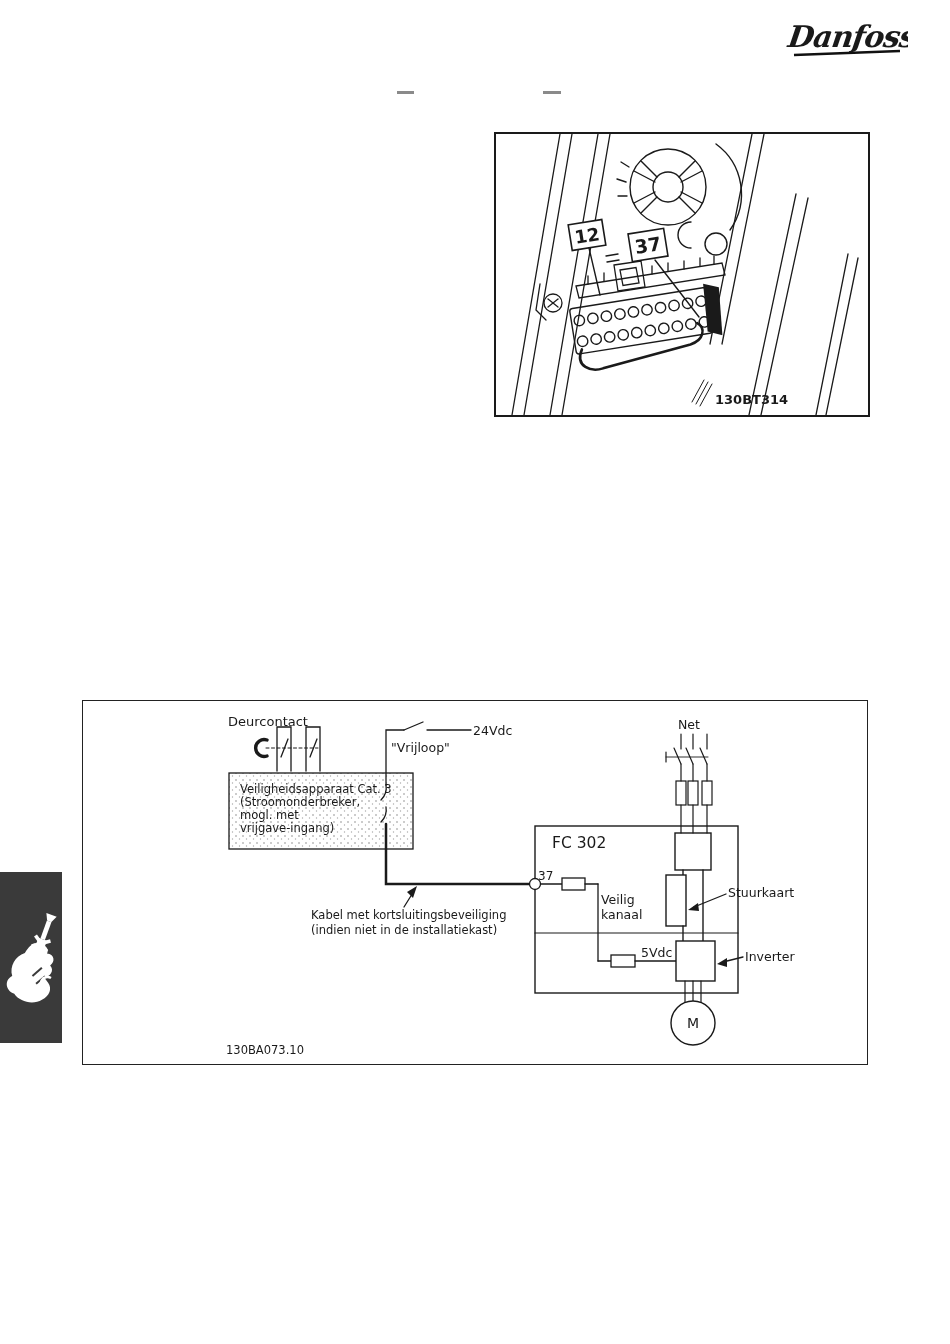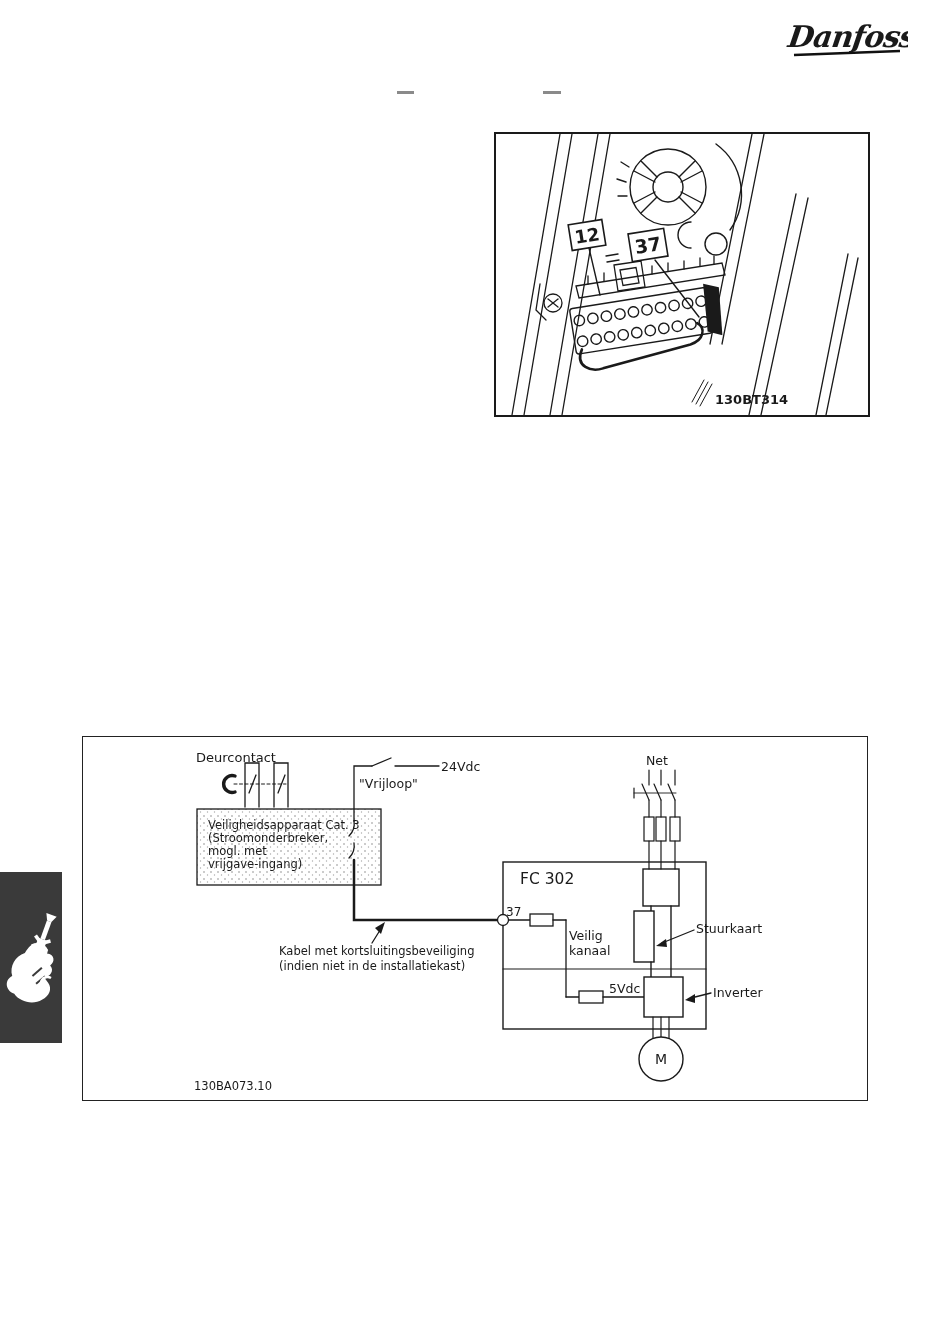--- a/index.html
+++ b/index.html
@@ -1,20 +1,20 @@
 <!DOCTYPE html>
 <html><head>
 <meta charset="utf-8">
 <style>
   html,body{margin:0;padding:0;background:#e8e8e8;}
   .page{position:relative;width:950px;height:1344px;background:#ffffff;overflow:hidden;
         font-family:"DejaVu Sans",sans-serif;color:#1a1a1a;}
   .figure-frame{position:absolute;box-sizing:border-box;background:#fff;}
   #fig-terminals{left:494px;top:132px;width:376px;height:285px;border:2px solid #1a1a1a;}
-  #fig-wiring{left:82px;top:736px;width:786px;height:365px;border:1.5px solid #222;}
+  #fig-wiring{left:82px;top:700px;width:786px;height:365px;border:1.5px solid #222;padding-left:32px;}
   .dash-mark{position:absolute;height:3px;background:#8a8a8a;}
   #dash1{left:397px;top:91px;width:17px;}
   #dash2{left:543px;top:91px;width:18px;}
   #chapter-tab{position:absolute;left:0;top:872px;width:62px;height:171px;background:#3a3a3a;}
   svg{display:block;}
   svg text{font-family:"DejaVu Sans",sans-serif;fill:#1a1a1a;}
   .logo-wrap{position:absolute;left:778px;top:12px;width:130px;height:52px;}
 </style>
 </head>
 <body>

